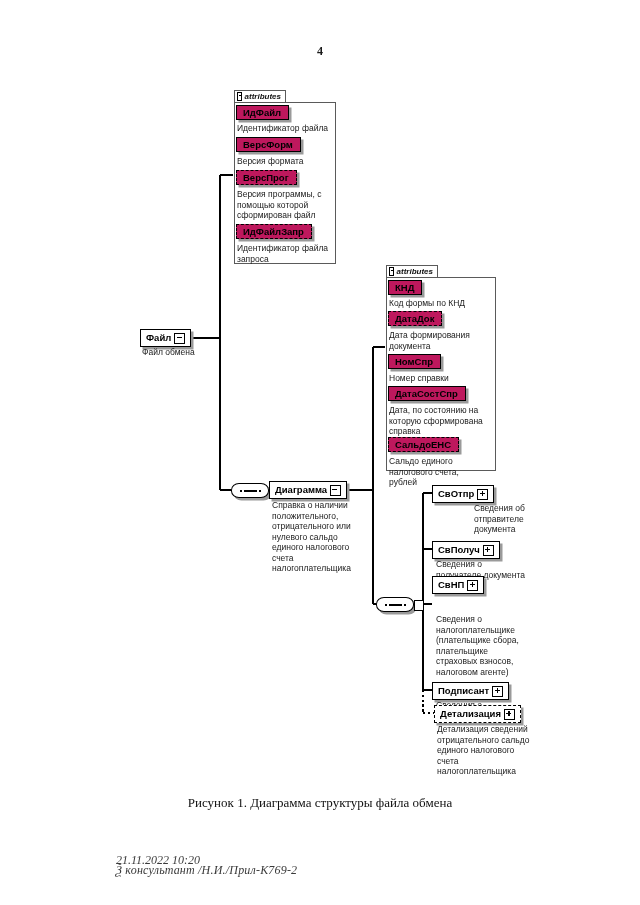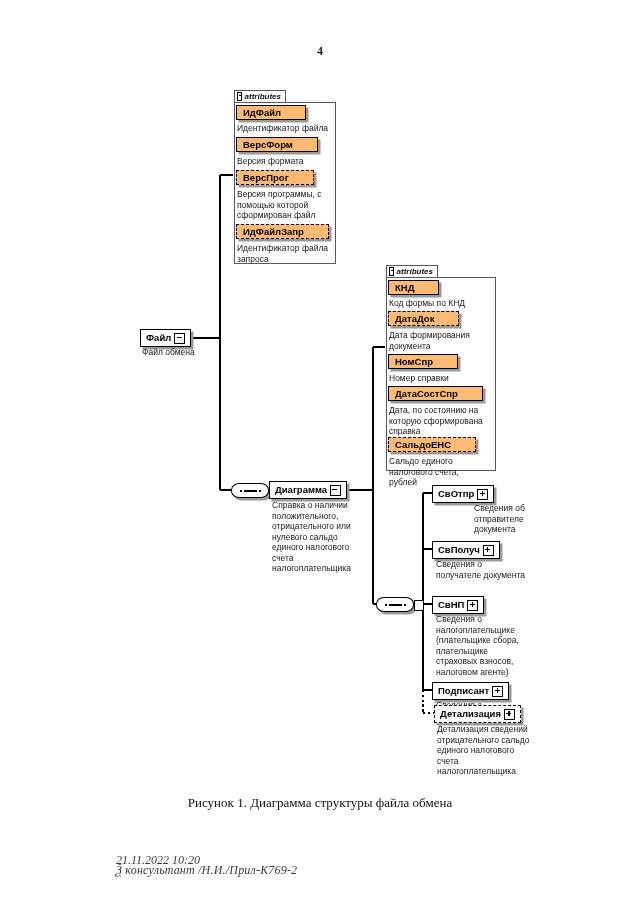--- a/index.html
+++ b/index.html
@@ -90,23 +90,23 @@
   .minusicon{
     display:inline-block;width:7px;height:7px;
     border:1.1px solid #000;position:relative;margin-right:3px;background:#fff;
   }
   .minusicon::before{
     content:"";position:absolute;left:1px;top:2.4px;width:3.2px;height:1.1px;background:#000;
   }
   .attrname{
     position:absolute;
     box-sizing:border-box;
-    background:#fdba74;
+    background:#be185d;
     font-size:9.5px;font-weight:bold;line-height:11px;
-    padding:1px 24px 1px 6px;
+    padding:1px 7px 1px 6px;
     white-space:nowrap;
     box-shadow:2.5px 2.5px 0 0 #9a9a9a;
     color:#000;
   }
   .attrname.solid{border:1.6px solid #000;}
   .attrname.dashed{border:1.6px dashed #000;}
 
   .desc{
     position:absolute;
     font-size:8.5px;
@@ -310,21 +310,21 @@
 отправителе
 документа</div>
 
     <div class="node elem solid" style="left:432px;top:541px;">
       <span class="nlabel">СвПолуч</span>
       <span class="expander plus"></span>
     </div>
     <div class="desc" style="left:436px;top:559px;width:115px;">Сведения о
 получателе документа</div>
 
-    <div class="node elem solid" style="left:432px;top:596px;">
+    <div class="node elem solid" style="left:432px;top:576px;">
       <span class="nlabel">СвНП</span>
       <span class="expander plus"></span>
     </div>
     <div class="desc" style="left:436px;top:614px;width:115px;">Сведения о
 налогоплательщике
 (плательщике сбора,
 плательщике
 страховых взносов,
 налоговом агенте)</div>
 

